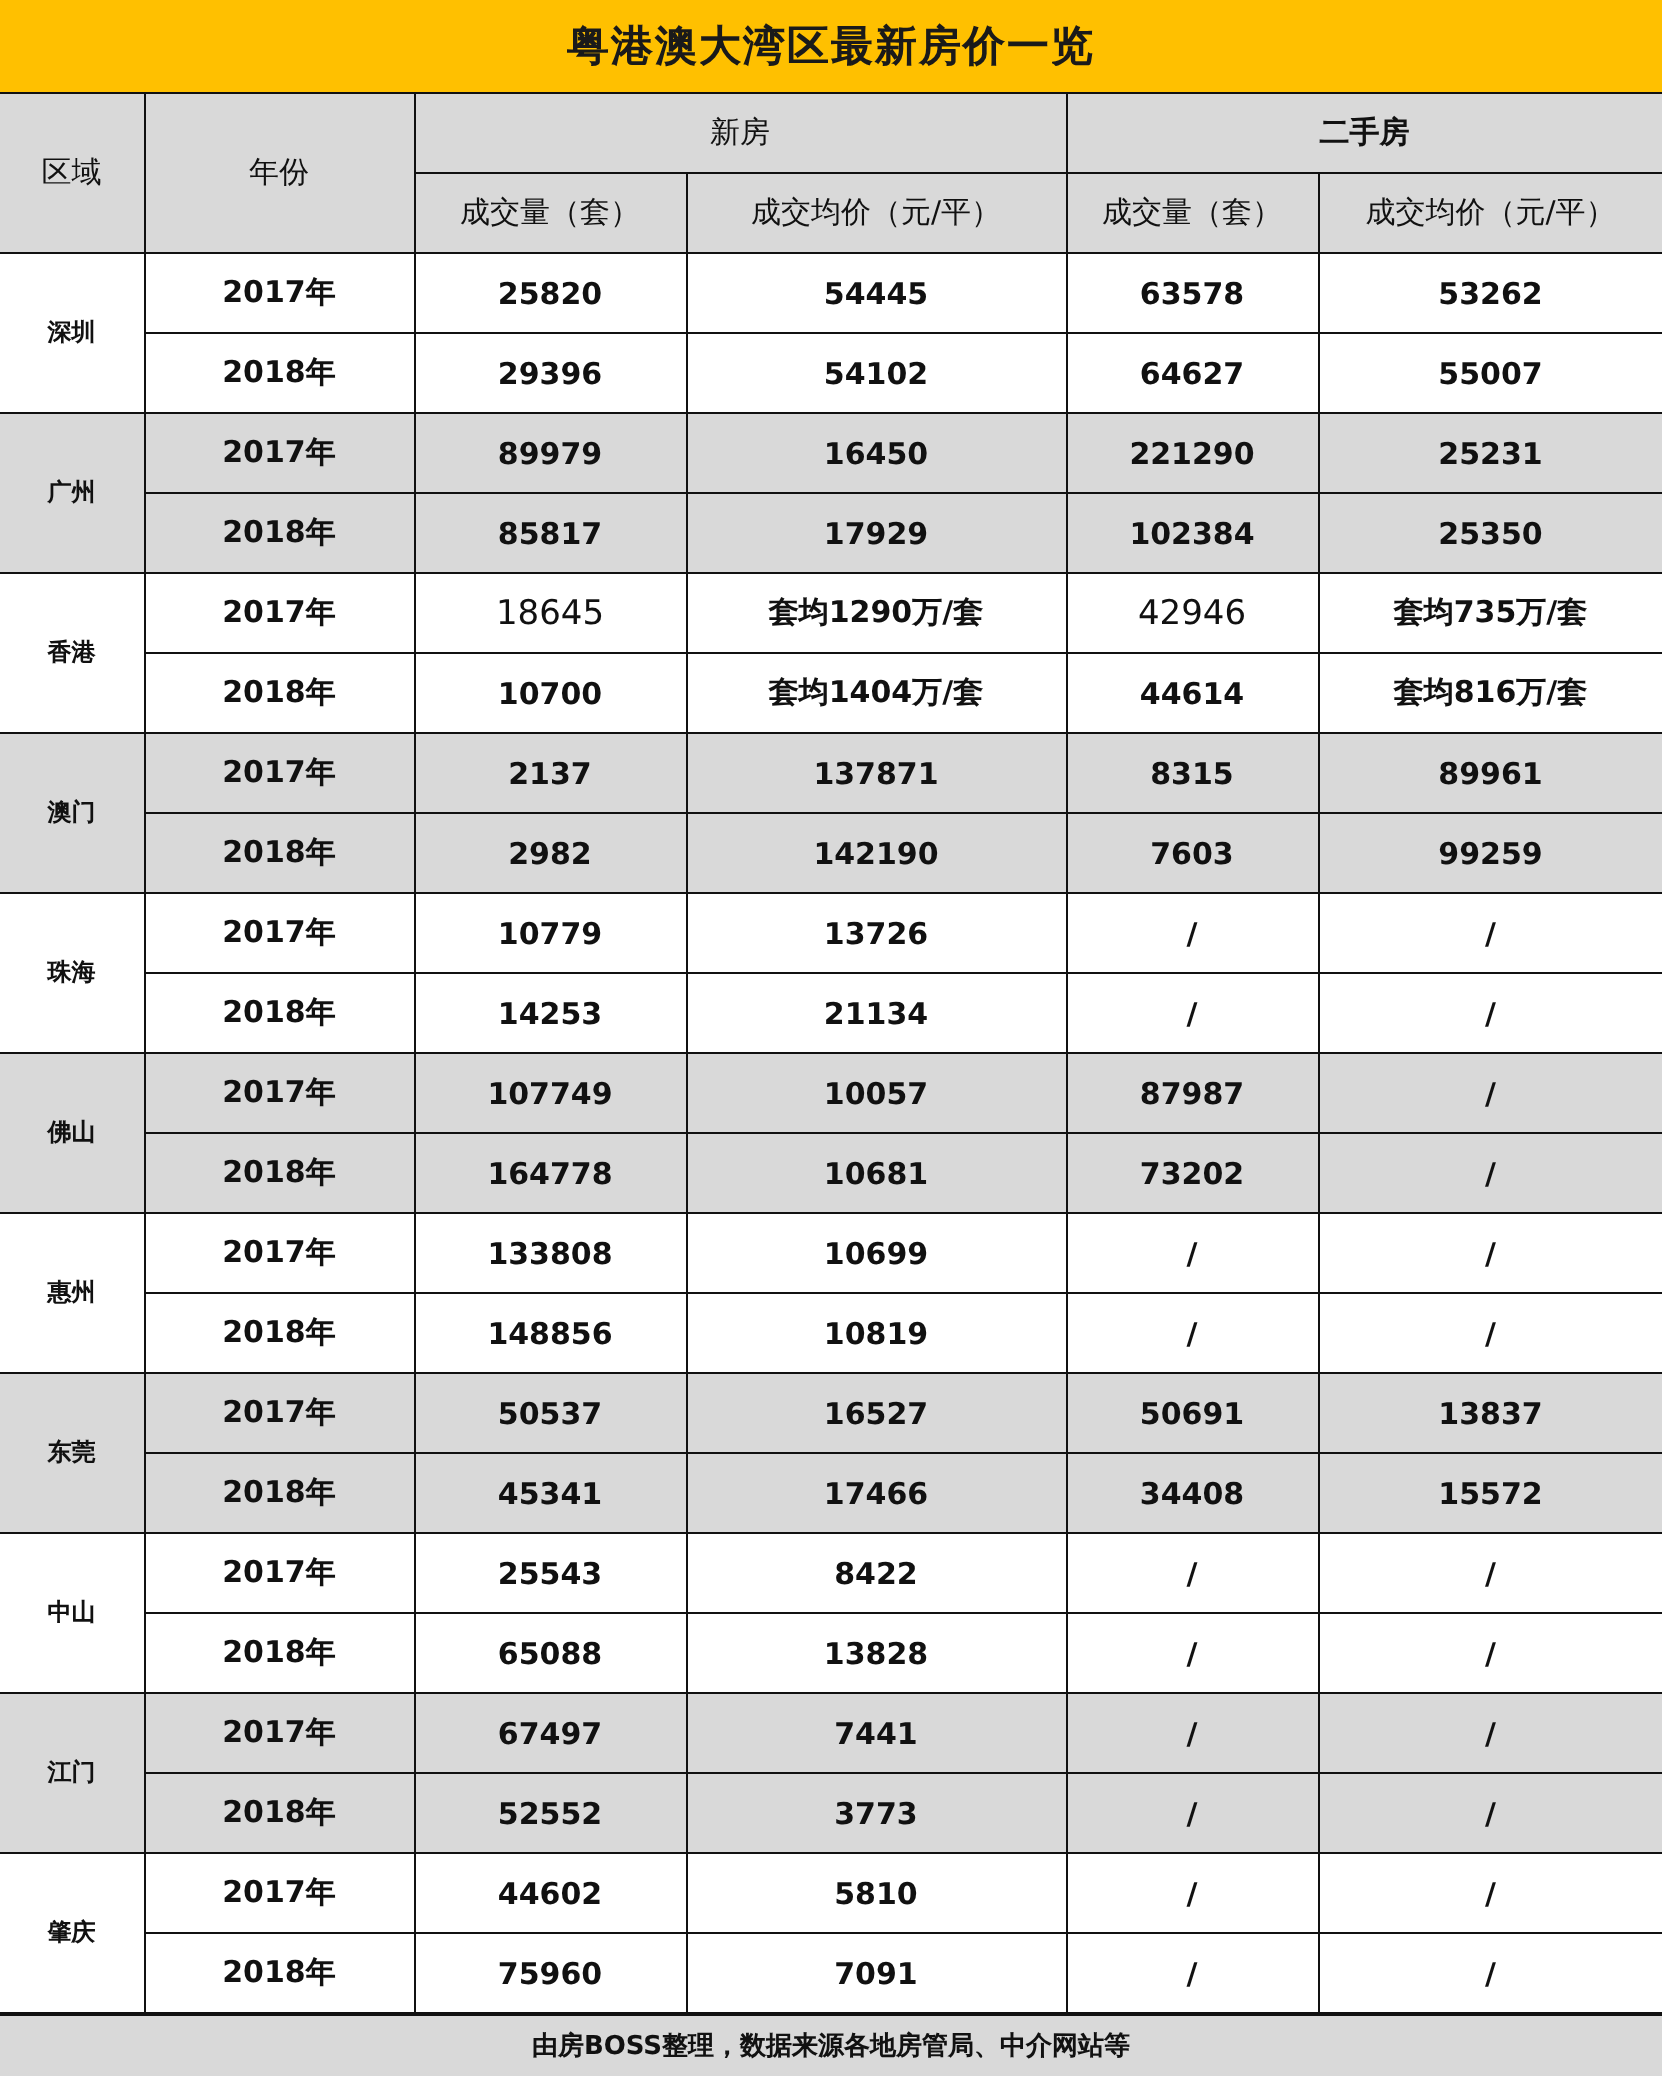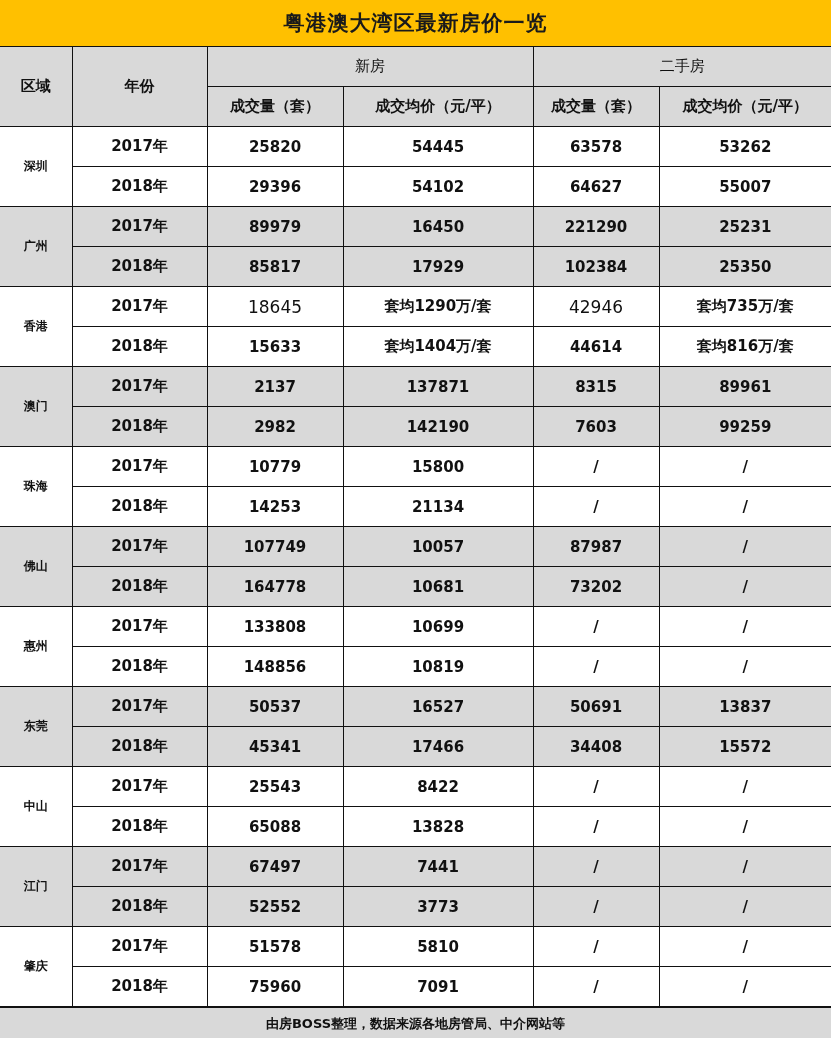--- a/index.html
+++ b/index.html
@@ -9,21 +9,21 @@
     font-size: 21px; font-weight: bold; line-height: 46px; text-align: center;
     letter-spacing: 1px;
   }
   table { border-collapse: collapse; width: 831px; table-layout: fixed; }
   td, th {
     border: 1px solid #111; text-align: center; vertical-align: middle;
     padding: 0; font-size: 15px; color: #111; font-weight: bold;
   }
   td:first-child, th:first-child { border-left: none; }
   td:last-child, th:last-child { border-right: none; }
-  tr.hdr th { background: #D9D9D9; height: 39px; font-weight: bold; font-size: 15px; }
+  tr.hdr th { background: #D9D9D9; height: 39px; font-weight: normal; font-size: 15px; }
   tr.hdr th.sub { font-weight: bold; }
   tr.data td { height: 39px; }
   tr.gray td { background: #D9D9D9; }
   td.region { font-size: 12px; }
   td.normal { font-weight: normal; font-size: 17px; }
   .footer {
     height: 31px; background: #D9D9D9; border-top: 1px solid #111; border-bottom: 1px solid #111;
     text-align: center; line-height: 31px; font-size: 13px; font-weight: bold; color: #111;
   }
 </style>
@@ -39,21 +39,21 @@
       <col style="width:136px">
       <col style="width:190px">
       <col style="width:126px">
       <col style="width:172px">
   </colgroup>
   <thead>
     <tr class="hdr">
       <th rowspan="2">区域</th>
       <th rowspan="2">年份</th>
       <th colspan="2" class="sub" style="font-weight:normal">新房</th>
-      <th colspan="2" class="sub" style="font-weight:normal">二手房</th>
+      <th colspan="2" class="sub" style="font-weight:bold">二手房</th>
     </tr>
     <tr class="hdr">
       <th>成交量（套）</th>
       <th>成交均价（元/平）</th>
       <th>成交量（套）</th>
       <th>成交均价（元/平）</th>
     </tr>
   </thead>
   <tbody id="tbody">
       <tr class="data">
@@ -89,21 +89,21 @@
       <tr class="data">
         <td rowspan="2" class="region">香港</td>
         <td>2017年</td>
         <td class="normal">18645</td>
         <td>套均1290万/套</td>
         <td class="normal">42946</td>
         <td>套均735万/套</td>
       </tr>
       <tr class="data">
         <td>2018年</td>
-        <td>15633</td>
+        <td>10700</td>
         <td>套均1404万/套</td>
         <td>44614</td>
         <td>套均816万/套</td>
       </tr>
       <tr class="data gray">
         <td rowspan="2" class="region">澳门</td>
         <td>2017年</td>
         <td>2137</td>
         <td>137871</td>
         <td>8315</td>
@@ -113,21 +113,21 @@
         <td>2018年</td>
         <td>2982</td>
         <td>142190</td>
         <td>7603</td>
         <td>99259</td>
       </tr>
       <tr class="data">
         <td rowspan="2" class="region">珠海</td>
         <td>2017年</td>
         <td>10779</td>
-        <td>15800</td>
+        <td>13726</td>
         <td>/</td>
         <td>/</td>
       </tr>
       <tr class="data">
         <td>2018年</td>
         <td>14253</td>
         <td>21134</td>
         <td>/</td>
         <td>/</td>
       </tr>
@@ -202,21 +202,21 @@
       <tr class="data gray">
         <td>2018年</td>
         <td>52552</td>
         <td>3773</td>
         <td>/</td>
         <td>/</td>
       </tr>
       <tr class="data">
         <td rowspan="2" class="region">肇庆</td>
         <td>2017年</td>
-        <td>51578</td>
+        <td>44602</td>
         <td>5810</td>
         <td>/</td>
         <td>/</td>
       </tr>
       <tr class="data">
         <td>2018年</td>
         <td>75960</td>
         <td>7091</td>
         <td>/</td>
         <td>/</td>

